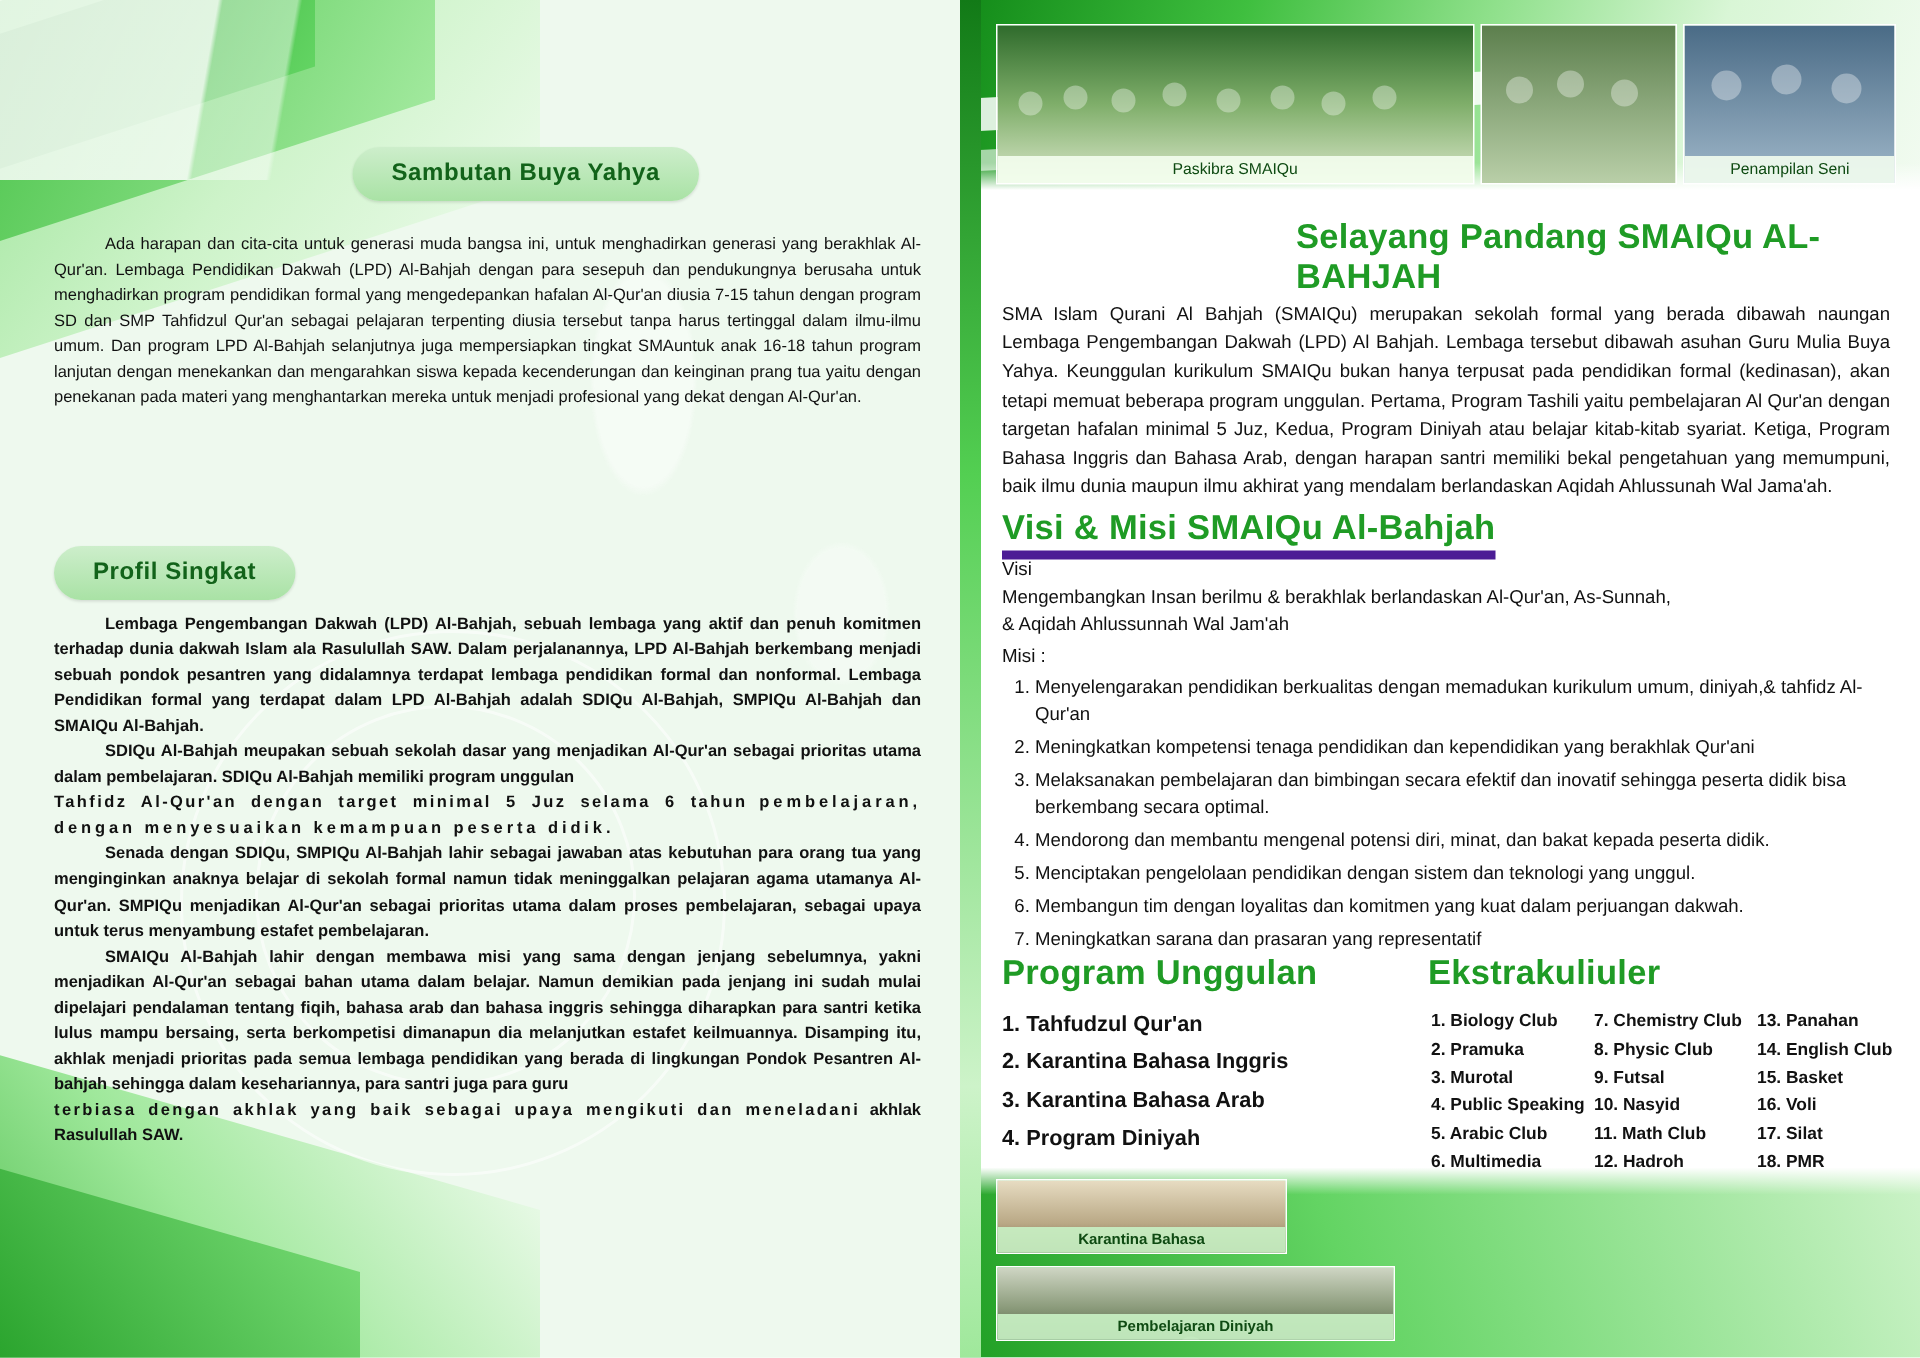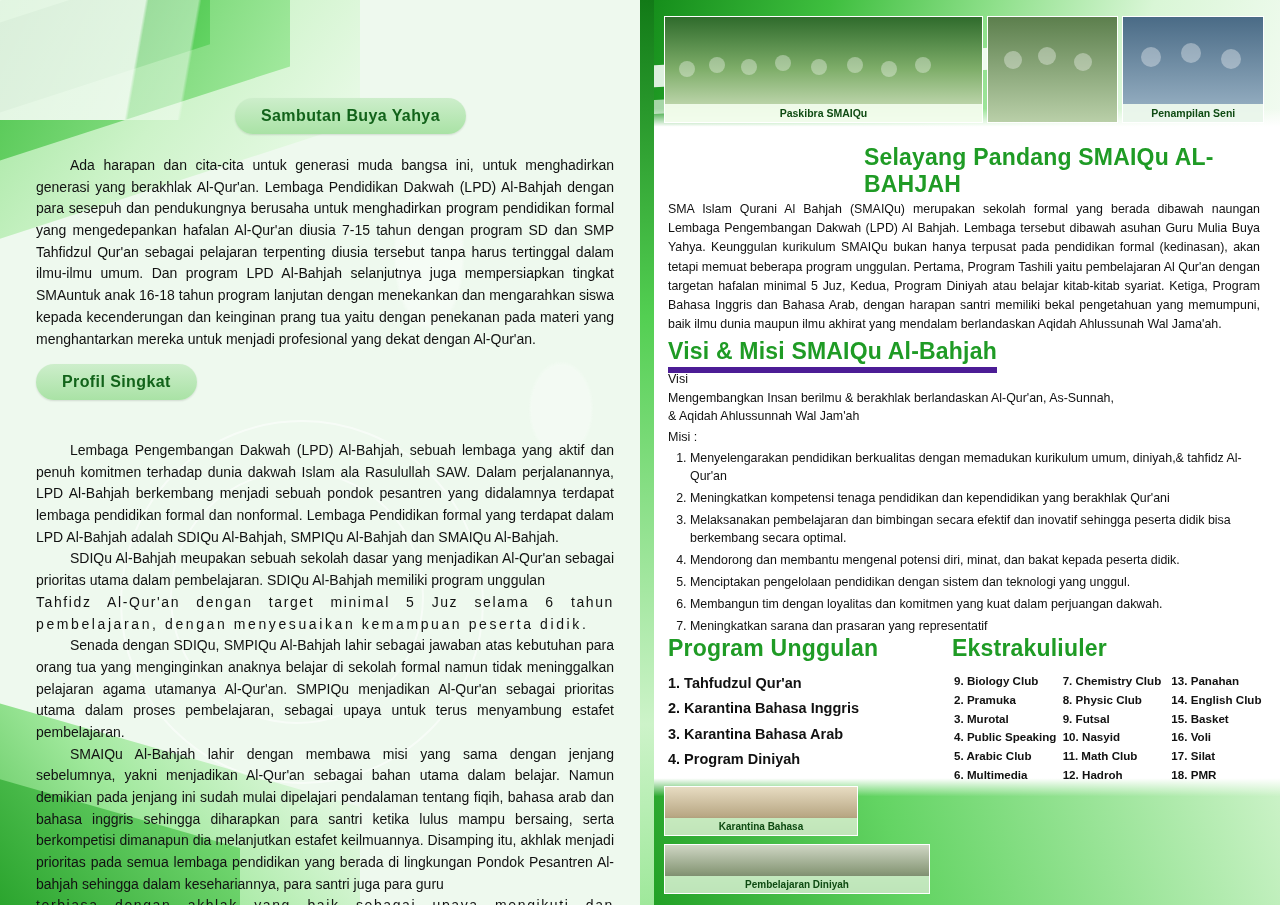--- a/index.html
+++ b/index.html
@@ -108,44 +108,44 @@
     color:#12631a;
     font-size:16px;
     font-weight:bold;
     letter-spacing:.4px;
     box-shadow:0 1px 2px rgba(0,0,0,.12);
   }
   .pill-wrap-center{position:absolute;left:235px;top:98px;}
   .pill-wrap-left{position:absolute;left:36px;top:364px;}
   .body-text{
     position:absolute;
-    font-size:14px;
+    font-size:11px;
     line-height:1.55;
     color:#111;
     text-align:justify;
   }
   #sambutan-body{left:36px;top:155px;width:578px;}
-  #profil-body{left:36px;top:440px;width:578px;}
+  #profil-body{left:36px;top:408px;width:578px;font-weight:bold;}
   .indent{text-indent:34px;display:block;margin-bottom:0;}
   .sp1{letter-spacing:1.6px;}
   .sp2{letter-spacing:2.6px;}
 
   
   .rc{position:absolute;left:664px;top:0;width:600px;}
   .photos-top{
     position:absolute;left:0;top:16px;width:600px;height:105px;display:flex;gap:4px;
   }
   .ph{position:relative;overflow:hidden;border:1px solid #ffffff;}
   .ph-1{width:318px;height:105px;background:linear-gradient(180deg,#2f6b2c,#7fae6a 50%,#d8e6c8);}
   .ph-2{width:130px;height:105px;background:linear-gradient(180deg,#5c7f4d,#b9cfa8);}
   .ph-3{width:140px;height:105px;background:linear-gradient(180deg,#4a6b86,#9fb7c9);}
   .ph .cap{
     position:absolute;left:0;right:0;bottom:0;
     background:rgba(245,255,240,.88);
-    color:#0e4a12;font-size:10.5px;font-weight:bold;text-align:center;padding:3px 0;
+    color:#0e4a12;font-size:10.5px;font-weight:normal;text-align:center;padding:3px 0;
   }
 
   .h-green{
     color:#1f9b25;font-size:23px;font-weight:bold;letter-spacing:.2px;
   }
   .h-green-u{border-bottom:6px solid #4c1d95;padding-bottom:2px;display:inline-block;}
   #title-selayang{position:absolute;left:200px;top:144px;}
   .para-just{
     position:absolute;font-size:12.4px;line-height:1.55;color:#111;text-align:justify;margin-top:20px;
   }
@@ -291,21 +291,21 @@
 
     <div id="program-list">
       <div>1. Tahfudzul Qur'an</div>
       <div>2. Karantina Bahasa Inggris</div>
       <div>3. Karantina Bahasa Arab</div>
       <div>4. Program Diniyah</div>
     </div>
 
     <div class="eks-cols">
       <div class="eks-col">
-        <div>9.  Biology Club</div>
+        <div>1.  Biology Club</div>
         <div>2.  Pramuka</div>
         <div>3.  Murotal</div>
         <div>4.  Public Speaking</div>
         <div>5.  Arabic Club</div>
         <div>6.  Multimedia</div>
       </div>
       <div class="eks-col">
         <div>7.  Chemistry Club</div>
         <div>8.  Physic Club</div>
         <div>9.  Futsal</div>

